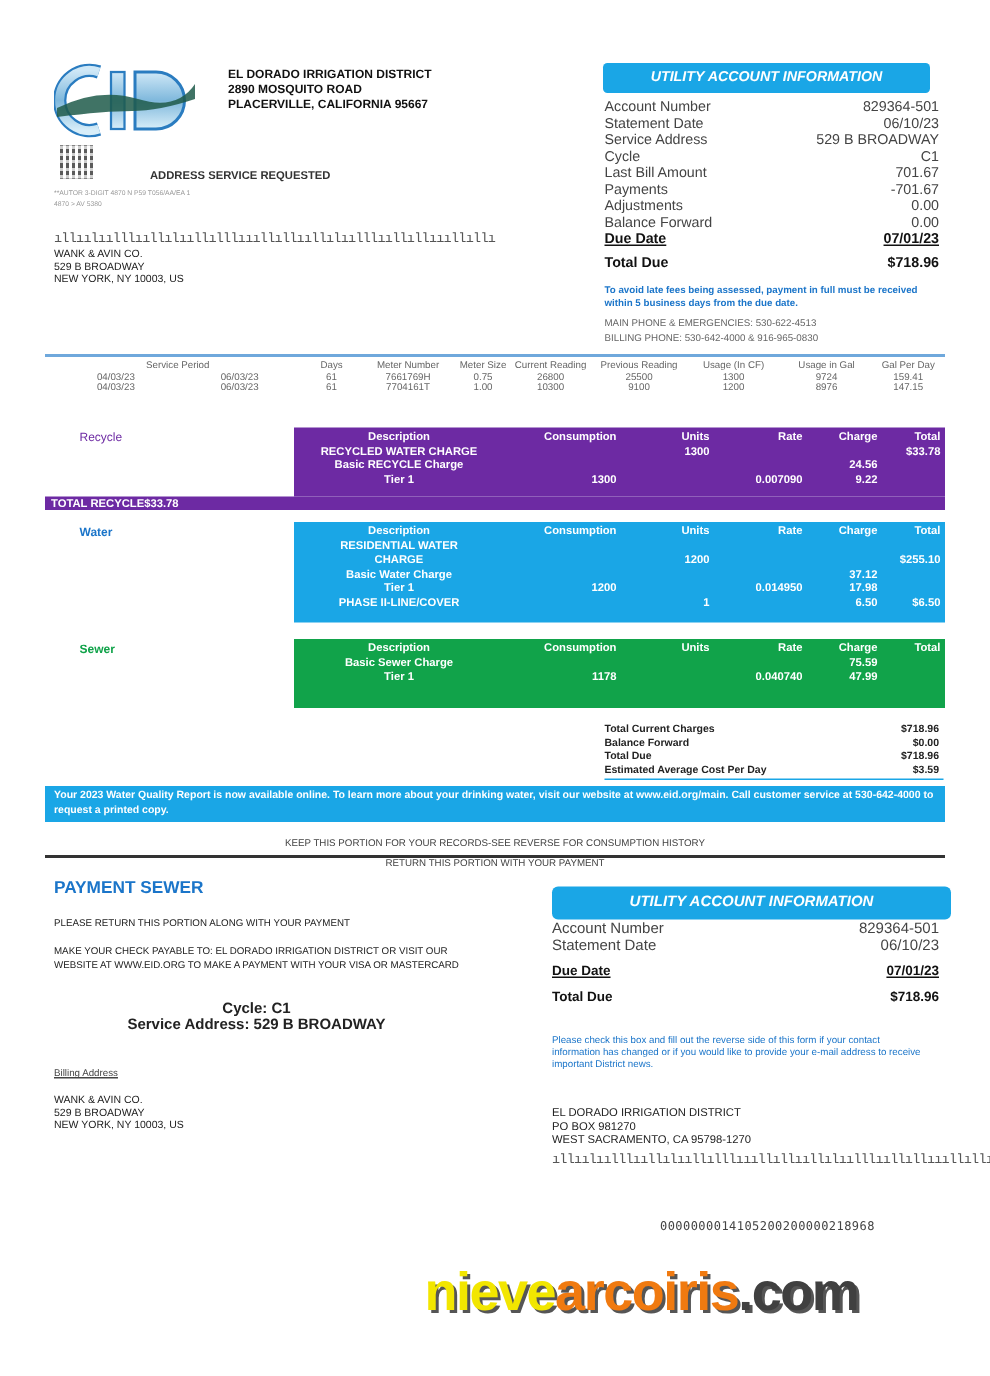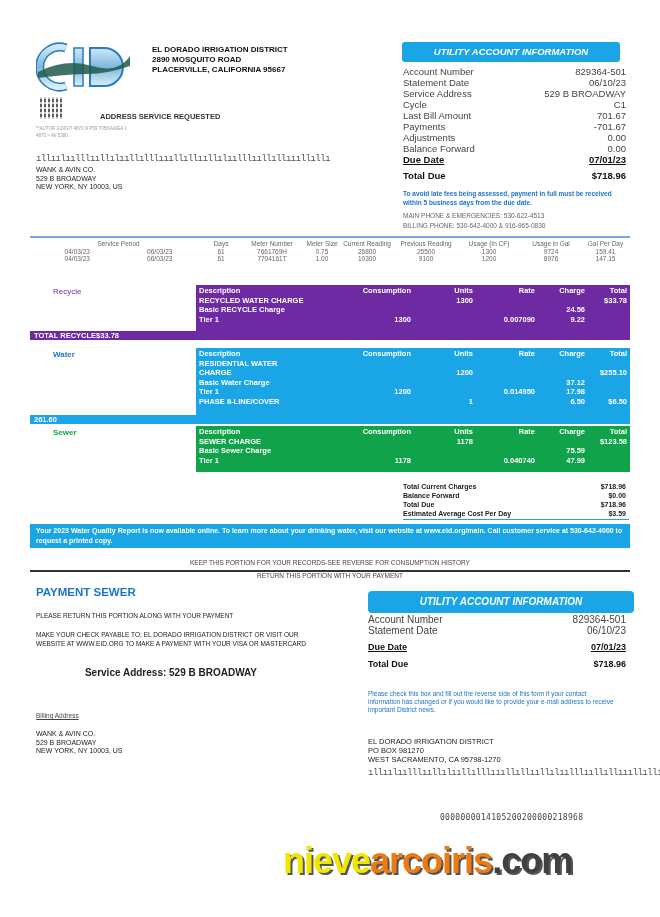--- a/index.html
+++ b/index.html
@@ -41,21 +41,21 @@
   .usage th { font-weight: normal; text-align: center; vertical-align: bottom; line-height: 7px; padding-bottom: 1px; }
   .usage td { text-align: center; line-height: 7px; }
 
   
   .section { position: absolute; left: 30px; width: 600px; }
   .sec-label { position: absolute; left: 4px; font-size: 8px; font-weight: bold; padding-left: 19px; }
   .panel { position: absolute; left: 166px; right: 0; color: #fff; font-size: 7.5px; font-weight: bold; }
   .panel table { border-collapse: collapse; width: 100%; }
   .panel td, .panel th { padding: 0 3px; line-height: 9.5px; white-space: nowrap; }
   .panel th { font-weight: bold; text-align: right; }
-  .panel th:first-child, .panel td:first-child { text-align: left; }
+  .panel th:first-child, .panel td:first-child { text-align: center; }
   .panel td { text-align: right; }
   .c-desc { width: 140px; } .c-cons { width: 78px; } .c-units { width: 62px; } .c-rate { width: 62px; } .c-charge { width: 50px; }
   .total-bar { position: absolute; left: 0; right: 0; color: #fff; font-size: 7.5px; font-weight: bold; height: 9px; line-height: 9px; padding: 0 4px; display: flex; justify-content: flex-start; }
 
   .recycle .panel, .recycle .total-bar { background: #6d2aa3; }
   .recycle .sec-label { color: #6d2aa3; font-weight: normal; }
   .water .panel, .water .total-bar { background: #1aa6e6; }
   .water .sec-label { color: #1b75c9; }
   .sewer .panel, .sewer .total-bar { background: #11a34a; }
   .sewer .sec-label { color: #11a34a; }
@@ -313,48 +313,36 @@
         <td>PHASE II-LINE/COVER</td>
             <td></td>
             <td>1</td>
             <td></td>
             <td>6.50</td>
             <td>$6.50</td>
       </tr>
     </tbody>
       </table>
   </div>
-  <div class="total-bar" style="top:67px">
-    <span></span>
-    <span>261.60</span>
-  </div>
 </div>
 
 <div class="section sewer" style="top:426px;height:55px;">
   <div class="sec-label" style="top:2px">Sewer</div>
   <div class="panel" style="top:0;height:46px;padding-top:1px">
     <table>
       <tbody>
           <tr>
         <th class="c-desc">Description</th>
         <th class="c-cons">Consumption</th>
         <th class="c-units">Units</th>
         <th class="c-rate">Rate</th>
         <th class="c-charge">Charge</th>
         <th>Total</th>
       </tr>
       <tr>
-        <td>SEWER CHARGE</td>
-            <td></td>
-            <td>1178</td>
-            <td></td>
-            <td></td>
-            <td>$123.58</td>
-      </tr>
-      <tr>
         <td>Basic Sewer Charge</td>
             <td></td>
             <td></td>
             <td></td>
             <td>75.59</td>
             <td></td>
       </tr>
       <tr>
         <td>Tier 1</td>
             <td>1178</td>
@@ -390,20 +378,21 @@
 <div class="abs quality">Your 2023 Water Quality Report is now available online. To learn more about your drinking water, visit our website at www.eid.org/main. Call customer service at 530-642-4000 to request a printed copy.</div>
 
 <div class="abs keep">KEEP THIS PORTION FOR YOUR RECORDS-SEE REVERSE FOR CONSUMPTION HISTORY</div>
 <div class="abs cut-line"></div>
 <div class="abs return">RETURN THIS PORTION WITH YOUR PAYMENT</div>
 
 <div class="abs coupon-title">PAYMENT SEWER</div>
 <div class="abs coupon-l1">PLEASE RETURN THIS PORTION ALONG WITH YOUR PAYMENT</div>
 <div class="abs coupon-l2">MAKE YOUR CHECK PAYABLE TO: EL DORADO IRRIGATION DISTRICT OR VISIT OUR WEBSITE AT WWW.EID.ORG TO MAKE A PAYMENT WITH YOUR VISA OR MASTERCARD</div>
 <div class="abs cycle-lines">
+  <div>Cycle: C1</div>
   <div>Service Address: 529 B BROADWAY</div>
 </div>
 <div class="abs billing-lbl">Billing Address</div>
 <div class="abs billing-addr">
   <div>WANK &amp; AVIN CO.</div>
   <div>529 B BROADWAY</div>
   <div>NEW YORK, NY 10003, US</div>
 </div>
 
 <div class="abs uai-header uai-bot">UTILITY ACCOUNT INFORMATION</div>

